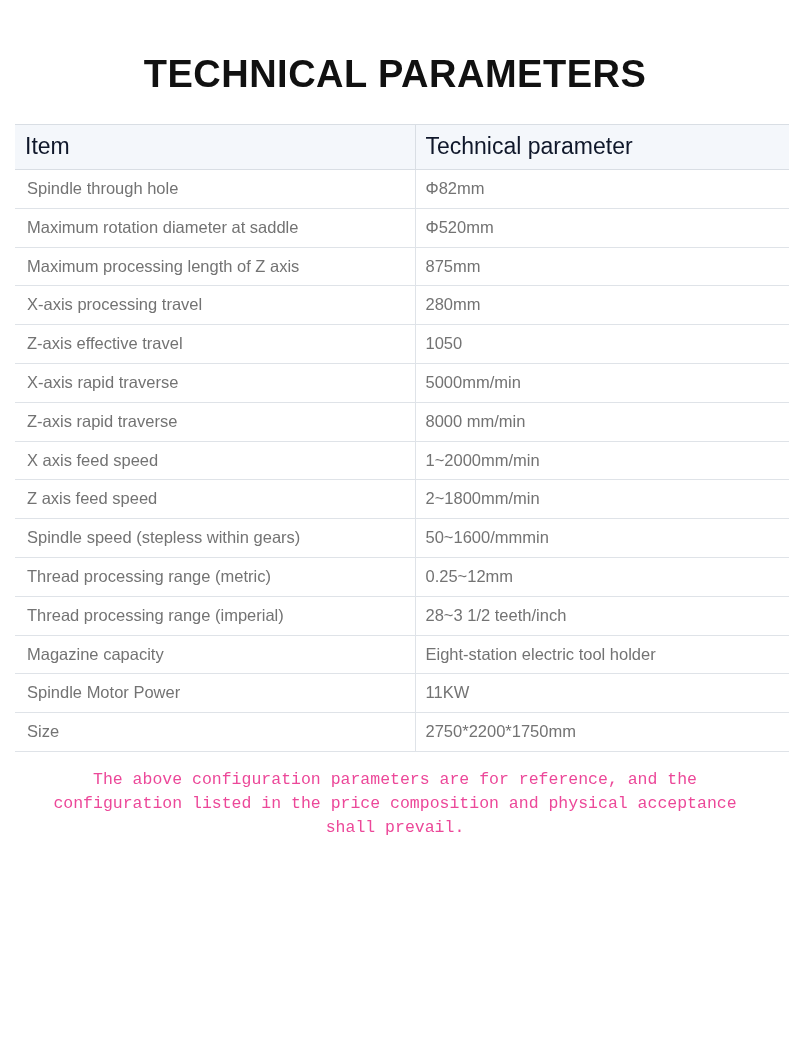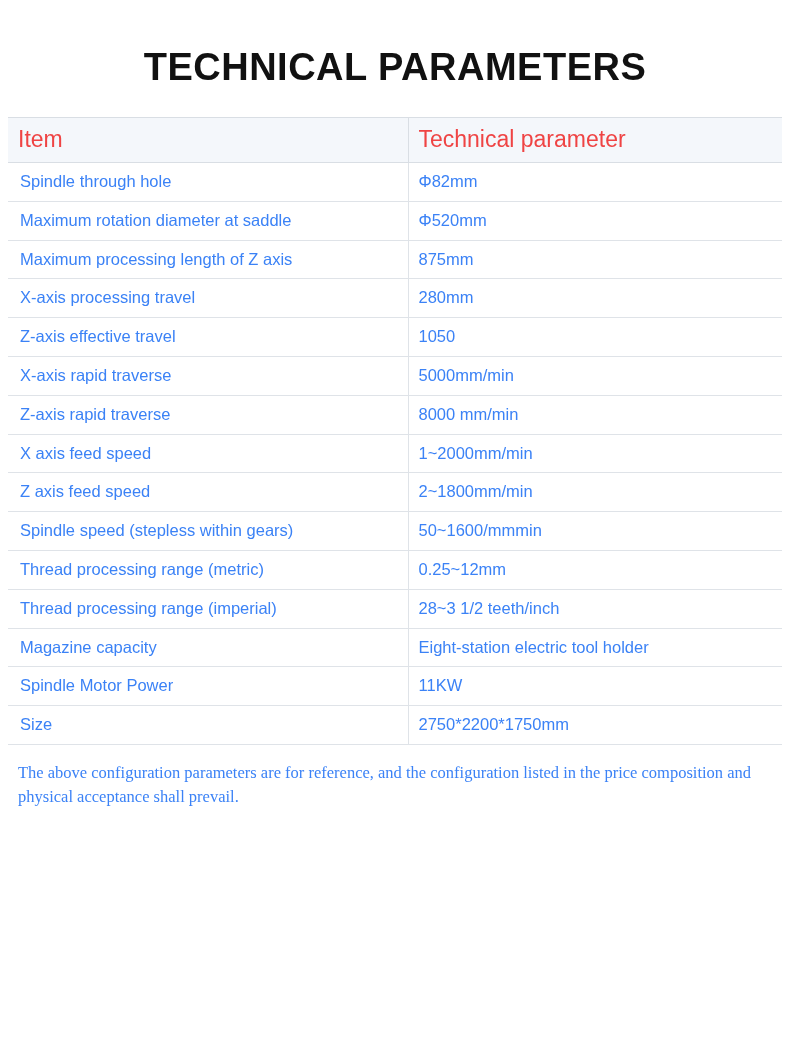--- a/index.html
+++ b/index.html
@@ -11,21 +11,21 @@
     height: 1046px;
     background: #ffffff;
     font-family: "Liberation Sans", sans-serif;
     color: #1a1a1a;
     overflow: hidden;
   }
   .page {
     width: 790px;
     height: 1046px;
     box-sizing: border-box;
-    padding: 0;
+    padding: 7px;
     position: relative;
   }
   .title {
     text-align: center;
     font-size: 38px;
     font-weight: bold;
     letter-spacing: 0.5px;
     color: #111111;
     padding-top: 46px;
     padding-bottom: 28px;
@@ -39,53 +39,54 @@
     border-collapse: collapse;
     table-layout: fixed;
     font-size: 16.5px;
   }
   table.spec col.c1 { width: 400px; }
   table.spec col.c2 { width: 374px; }
   table.spec thead th {
     text-align: left;
     font-weight: normal;
     font-size: 23px;
-    color: #ef4444;
+    color: #0f172a;
     background: #f4f7fb;
     padding: 8px 10px 9px 10px;
     border: 1px solid #d9dee4;
     border-left: none;
     border-right: none;
   }
   table.spec thead th.first {
     border-right: 1px solid #d9dee4;
   }
   table.spec tbody td {
     padding: 9px 10px 9px 10px;
     border-bottom: 1px solid #dfe3e8;
     vertical-align: middle;
-    color: #3b82f6;
+    color: #737373;
     font-size: 16.5px;
     line-height: 1.2;
     white-space: nowrap;
     overflow: hidden;
     text-overflow: ellipsis;
   }
   table.spec tbody td.item {
     border-right: 1px solid #dfe3e8;
     padding-left: 12px;
   }
   table.spec tbody tr:first-child td {
     border-top: none;
   }
   .note {
     margin-top: 16px;
     padding: 0 18px;
-    color: #3b82f6;
-    font-family: Liberation Serif, serif;
+    text-align: center;
+    color: #ec4899;
+    font-family: Liberation Mono, monospace;
     font-size: 16.5px;
     line-height: 1.45;
   }
 </style>
 </head>
 <body>
 
 <div class="page">
 
   <div class="title">TECHNICAL PARAMETERS</div>

